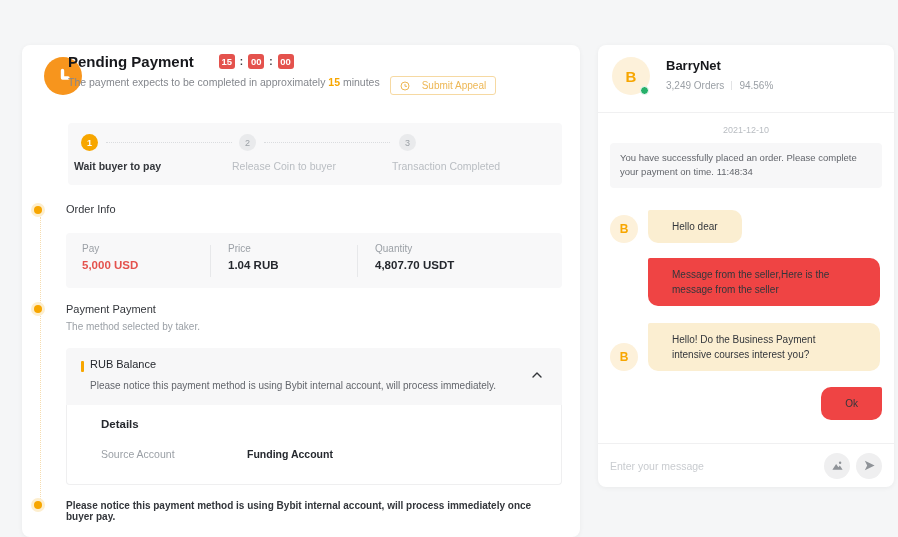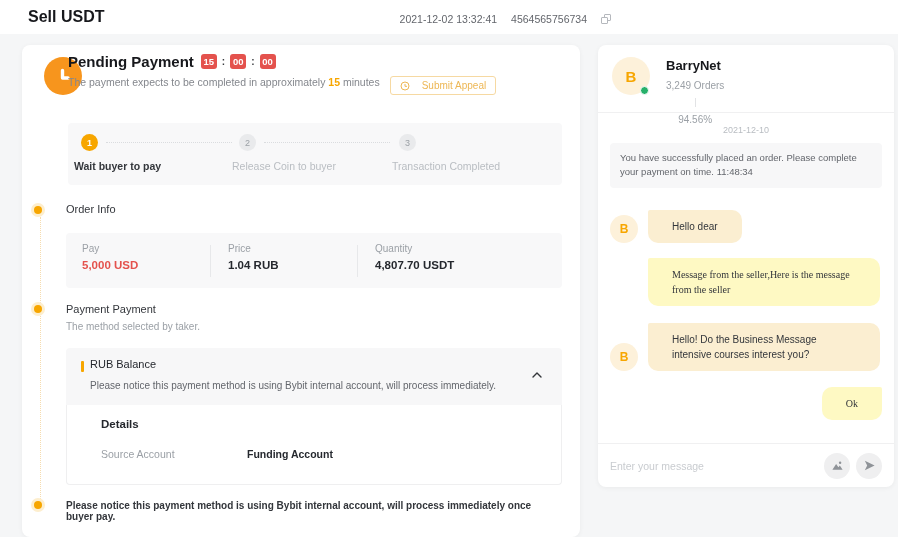--- a/index.html
+++ b/index.html
@@ -14,21 +14,21 @@
   .copy-icon .r1,.copy-icon .r2 { position:absolute; width:7px; height:7px; border:1px solid #b5b8bd; border-radius:1px; background:#fff; }
   .copy-icon .r1 { left:0; top:3px; } .copy-icon .r2 { left:3px; top:0; }
 
   .card { position:absolute; background:#fff; border-radius:8px; box-shadow:0 1px 5px rgba(0,0,0,.05); }
   .left-card { left:22px; top:45px; width:558px; height:492px; }
   .chat-card { left:598px; top:45px; width:296px; height:442px; }
 
   
   .clock-badge { position:absolute; left:22px; top:12px; width:38px; height:38px; border-radius:50%; background:#f7951d; display:flex; align-items:center; justify-content:center; }
   .pending-row { position:absolute; left:46px; top:8px; display:flex; align-items:center; gap:5px; }
-  .pending-title { font-size:15px; font-weight:bold; color:#17181c; margin-right:2px; }
+  .pending-title { font-size:15px; font-weight:bold; color:#17181c; margin-right:20px; }
   .timer-badge { display:inline-flex; min-width:16px; height:15px; padding:0 2px; border-radius:3px; background:#e4524d; color:#fff; font-size:9.5px; font-weight:bold; align-items:center; justify-content:center; }
   .timer-colon { font-size:10px; font-weight:bold; color:#3a3c40; }
   .pending-sub-row { position:absolute; left:46px; top:31px; display:flex; align-items:flex-start; gap:10px; }
   .pending-sub { font-size:10.5px; color:#84878d; }
   .minutes-hl { color:#f7a600; font-weight:bold; }
   .appeal-btn { display:inline-flex; align-items:center; gap:12px; border:1px solid #f6d9a2; border-radius:3px; background:#fff; color:#edb755; font-size:10px; padding:3px 9px; cursor:pointer; font-family:inherit; }
 
   
   .steps-box { position:absolute; left:46px; top:78px; width:494px; height:62px; background:#f8f8f9; border-radius:4px; }
   .step-circle { position:absolute; top:11px; width:17px; height:17px; border-radius:50%; font-size:9px; display:flex; align-items:center; justify-content:center; background:#e9eaec; color:#9ba0a6; }
@@ -64,54 +64,43 @@
   .pm-kv-label { position:absolute; left:34px; top:43px; font-size:10.5px; color:#9ba0a6; }
   .pm-kv-value { position:absolute; left:180px; top:43px; font-size:10.5px; font-weight:bold; color:#25282e; }
 
   .footer-notice { position:absolute; left:44px; top:455px; width:480px; font-size:10px; font-weight:bold; color:#33363b; }
 
   
   .chat-head { position:relative; height:68px; border-bottom:1px solid #f0f0f1; }
   .chat-avatar { position:absolute; left:14px; top:12px; width:38px; height:38px; border-radius:50%; background:#fdf1da; color:#f7a600; font-weight:bold; font-size:15px; display:flex; align-items:center; justify-content:center; }
   .online-dot { position:absolute; left:42px; top:41px; width:9px; height:9px; border-radius:50%; background:#26b06a; border:1.5px solid #fff; }
   .chat-name { position:absolute; left:68px; top:13px; font-size:13px; font-weight:bold; color:#17181c; }
-  .chat-stats { position:absolute; left:68px; top:35px; font-size:10px; color:#9ba0a6; display:flex; align-items:center; gap:7px;flex-direction:column; }
+  .chat-stats { position:absolute; left:68px; top:35px; font-size:10px; color:#9ba0a6; display:flex; align-items:center; gap:7px; }
   .stat-div { width:1px; height:9px; background:#e2e3e5; }
   .chat-body { position:absolute; left:0; top:68px; width:296px; height:330px; overflow:hidden; }
   .chat-date { text-align:center; font-size:9px; color:#b9bdc2; margin-top:12px; }
   .sys-msg { margin:8px 12px 0; background:#f7f7f8; border-radius:4px; padding:8px 10px; font-size:9.5px; line-height:1.5; color:#63666c; }
   .msg-row { display:flex; align-items:flex-end; margin:0 12px; }
   .msg-avatar { width:28px; height:28px; border-radius:50%; background:#fdf1da; color:#f7a600; font-weight:bold; font-size:12px; display:flex; align-items:center; justify-content:center; flex:none; margin-right:10px; }
   .avatar-spacer { width:38px; flex:none; }
   .bubble { font-size:10px; line-height:1.5; color:#33363b; padding:9px 24px; border-radius:2px 10px 10px 10px; max-width:232px; }
   .bubble.highlight { background:#fbeed1; }
-  .bubble.plain { background:#fef9c3;font-family:Liberation Serif, serif; }
+  .bubble.plain { background:#ef4444; }
   .bubble.self { border-radius:10px 2px 10px 10px; margin-left:auto; }
   .m1 { margin-top:22px; } .m2 { margin-top:15px; } .m3 { margin-top:17px; } .m4 { margin-top:16px; }
   .chat-input-bar { position:absolute; left:0; bottom:0; width:296px; height:44px; border-top:1px solid #f0f0f1; display:flex; align-items:center; padding:0 12px; gap:6px; }
   .chat-input { flex:1; border:none; outline:none; font-size:10.5px; color:#33363b; font-family:inherit; background:transparent; }
   .chat-input::placeholder { color:#c9ccd0; }
   .round-btn { width:26px; height:26px; border-radius:50%; background:#efeff0; border:none; display:flex; align-items:center; justify-content:center; cursor:pointer; flex:none; }
 </style>
 </head>
 <body>
 
 <div class="page">
 
-  <div class="topbar">
-    <div class="page-title">Sell USDT</div>
-    <div class="order-meta">
-      <span>2021-12-02 13:32:41</span>
-      <span>4564565756734</span>
-      <span class="copy-icon">
-          <span class="r2"></span>
-          <span class="r1"></span>
-        </span>
-    </div>
-  </div>
 
   <div class="card left-card">
 
     <div class="clock-badge">
       <svg width="20" height="20" viewBox="0 0 20 20">
           <path d="M9.5 4.5 V12 H15" stroke="#ffffff" stroke-width="3.4" fill="none" stroke-linecap="round" stroke-linejoin="round"></path>
         </svg>
     </div>
 
     <div class="pending-row">
@@ -216,21 +205,21 @@
         <div class="bubble highlight">Hello dear</div>
       </div>
 
       <div class="msg-row m2">
         <div class="avatar-spacer"></div>
         <div class="bubble plain">Message from the seller,Here is the message from the seller</div>
       </div>
 
       <div class="msg-row m3">
         <div class="msg-avatar">B</div>
-        <div class="bubble highlight">Hello! Do the Business Message intensive courses interest you?</div>
+        <div class="bubble highlight">Hello! Do the Business Payment intensive courses interest you?</div>
       </div>
 
       <div class="msg-row m4">
         <div class="bubble plain self">Ok</div>
       </div>
     </div>
 
     <div class="chat-input-bar">
       <input class="chat-input" type="text" placeholder="Enter your message" style="">
       <button class="round-btn">

